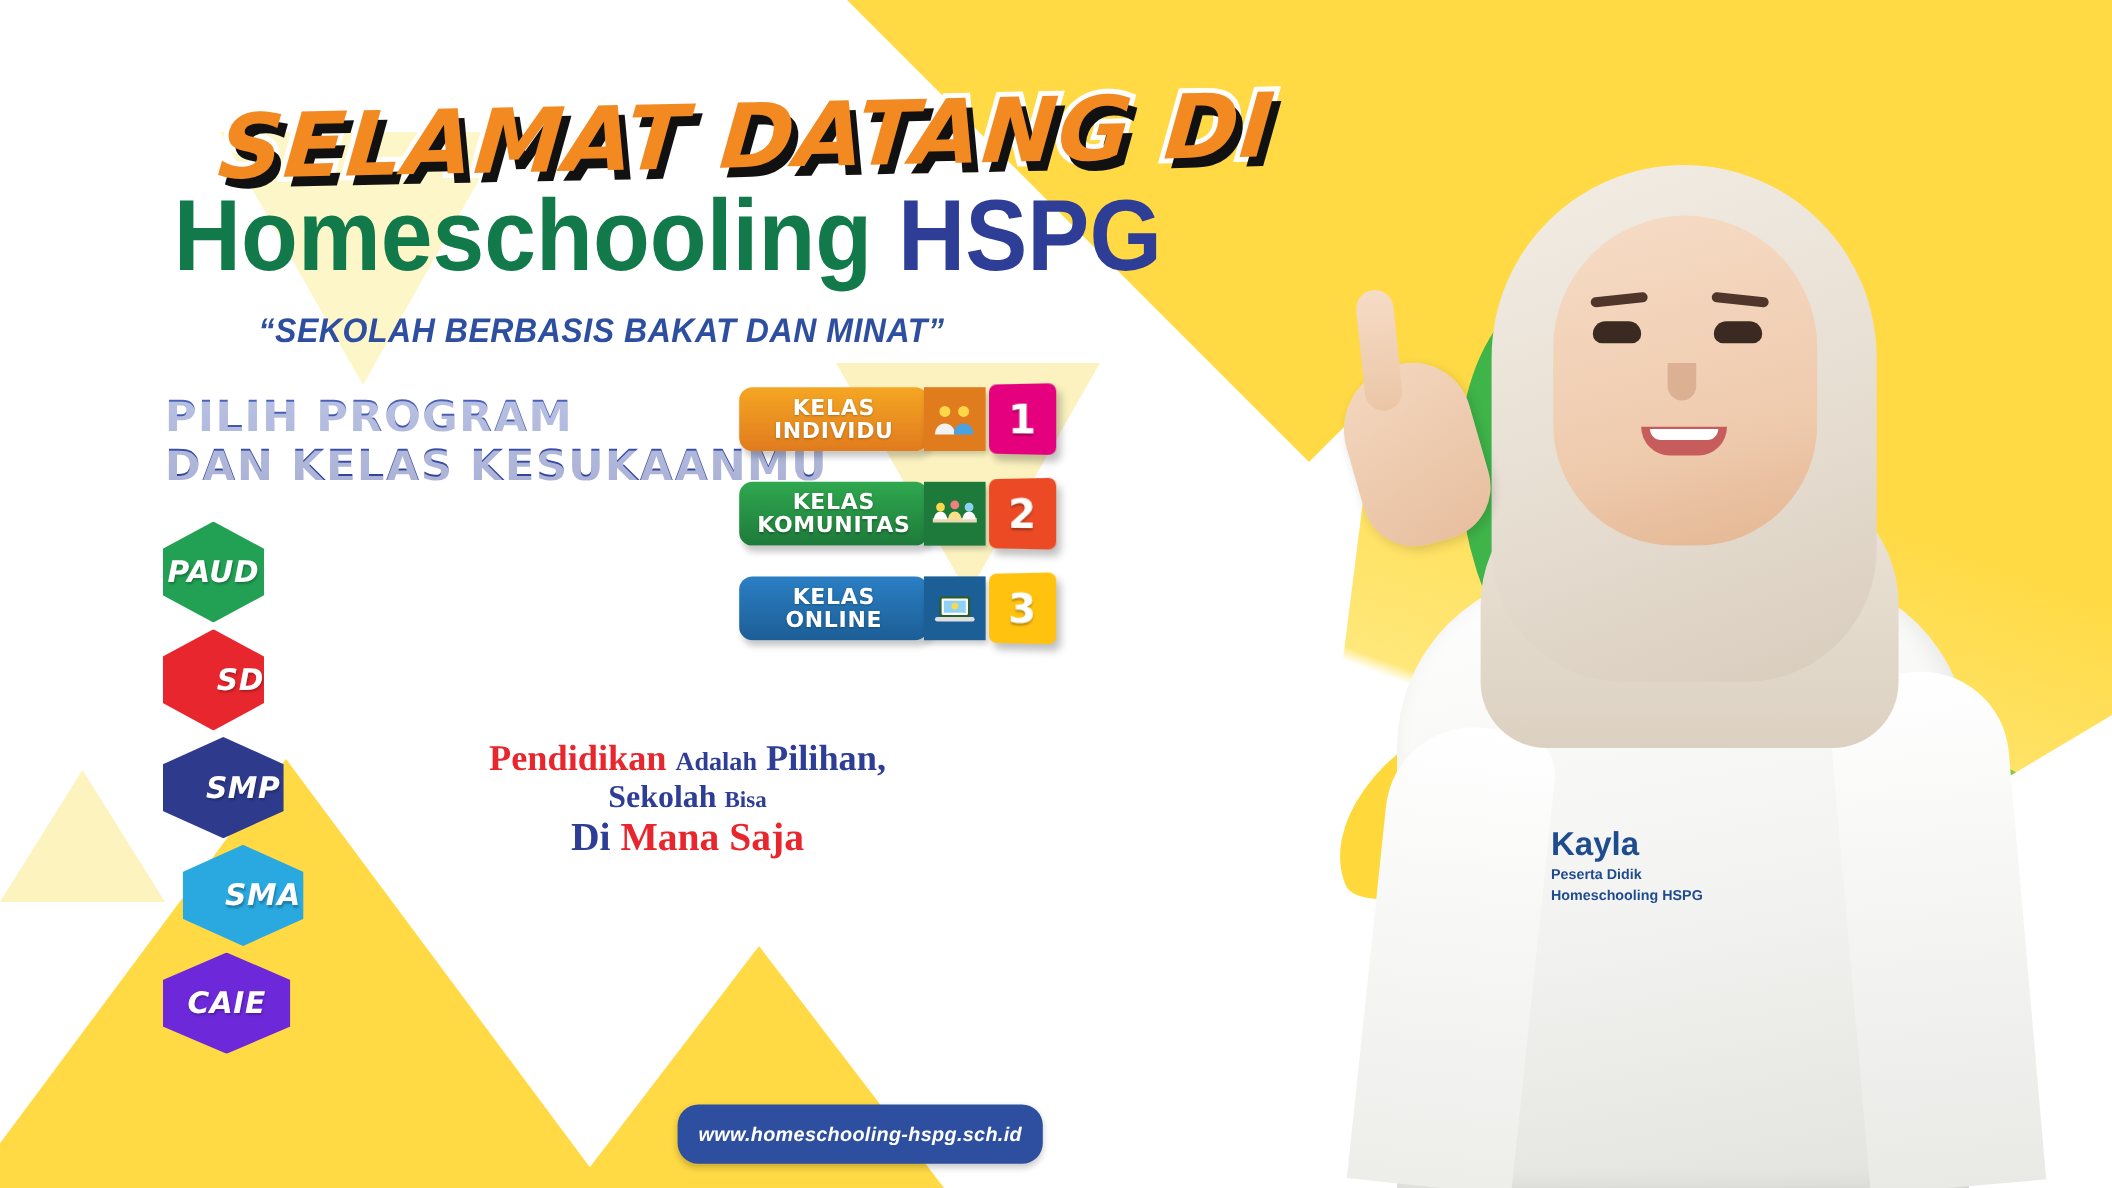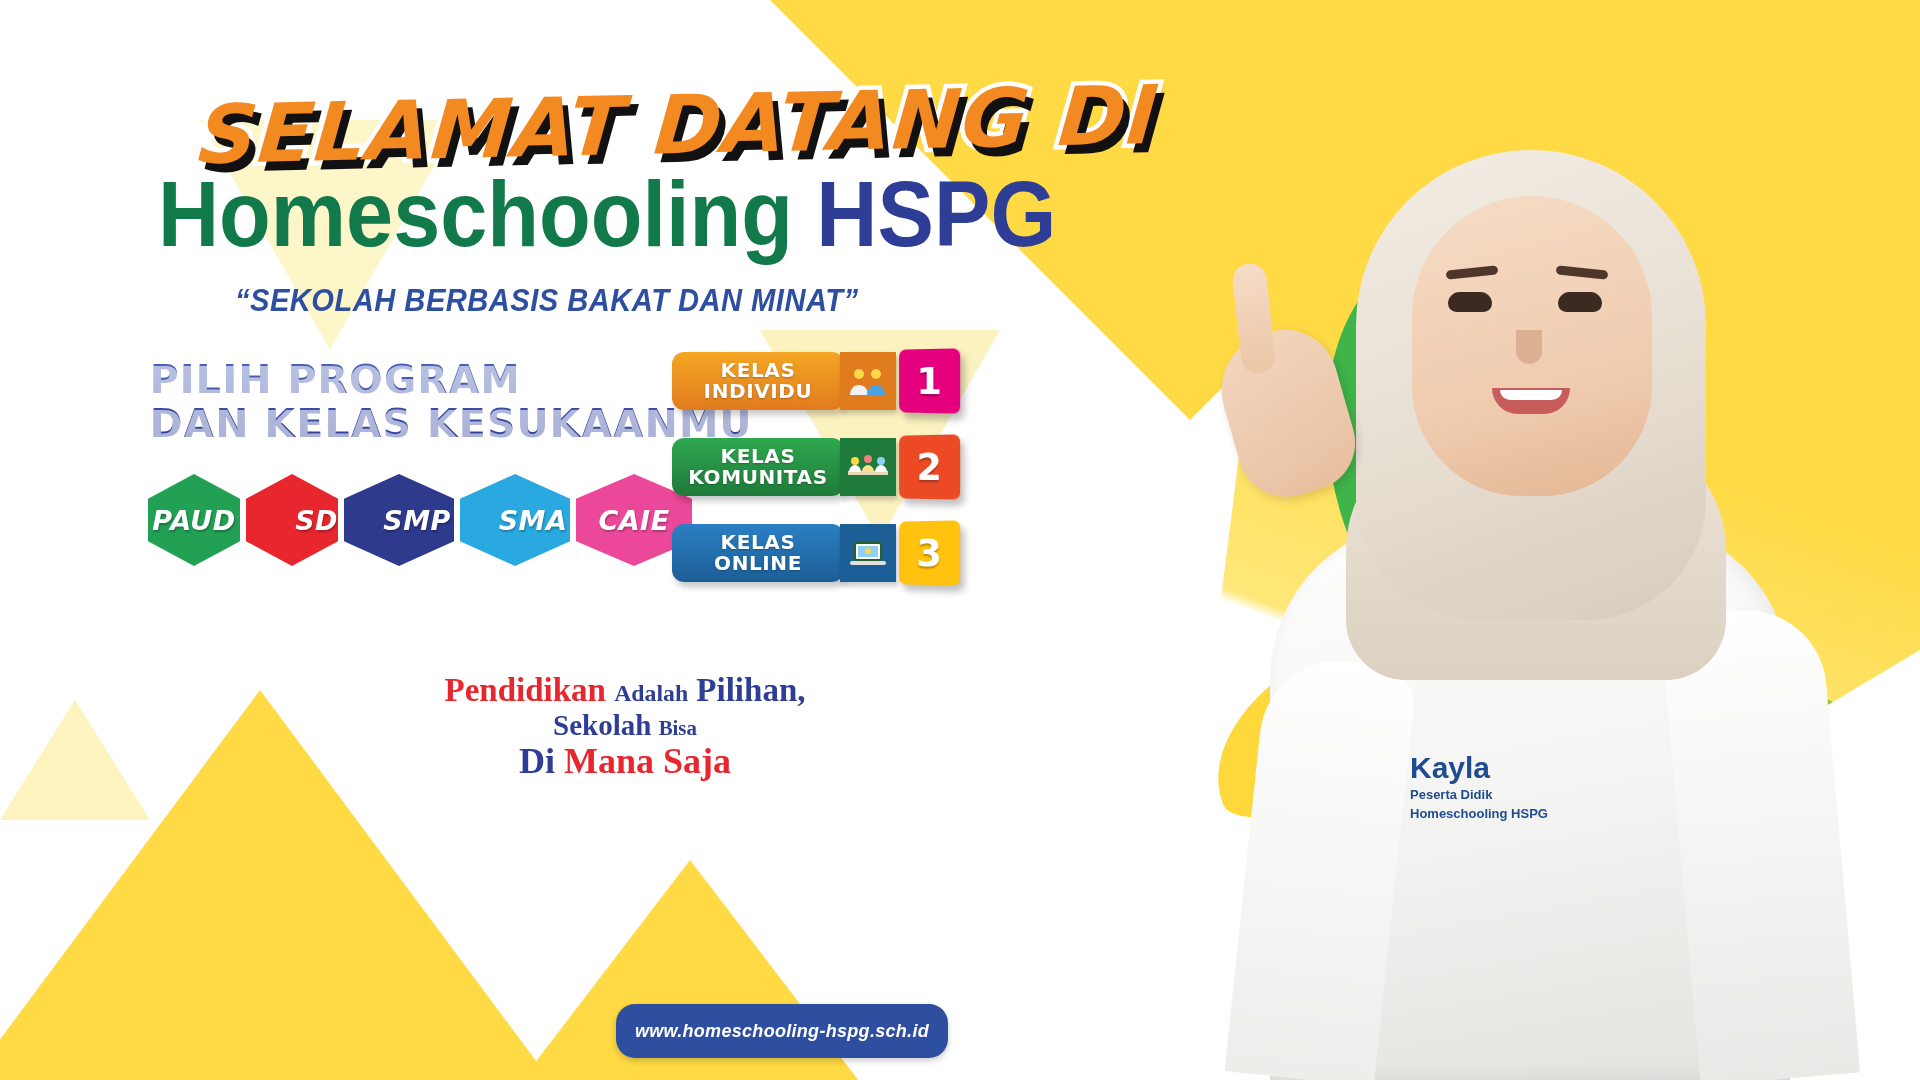--- a/index.html
+++ b/index.html
@@ -191,20 +191,21 @@
     font-family: "DejaVu Sans", sans-serif;
     white-space: pre-line;
   }
 
   
   .hex-row {
     position: absolute;
     left: 148px; top: 474px;
     display: flex;
     gap: 6px;
+    flex-direction: column;
   }
   .hex {
     position: relative;
     width: 92px; height: 92px;
     display: flex; align-items: center; justify-content: center;
     clip-path: polygon(50% 0%, 100% 27%, 100% 73%, 50% 100%, 0% 73%, 0% 27%);
     filter: drop-shadow(4px 5px 3px rgba(0,0,0,.22));
   }
   .hex span {
     color: #ffffff;
@@ -430,24 +431,24 @@
   <div class="hex-row">
     <div class="hex" style="background: rgb(34, 160, 84);">
       <span>PAUD</span>
     </div>
     <div class="hex" style="background: rgb(232, 38, 45); justify-content: flex-end;">
       <span>SD</span>
     </div>
     <div class="hex w-wide" style="background: rgb(46, 58, 140);">
       <span>SMP</span>
     </div>
-    <div class="hex w-wide" style="background: rgb(41, 169, 224);">
+    <div class="hex w-wide" style="background: rgb(41, 169, 224); margin-left: 18px;">
       <span>SMA</span>
     </div>
-    <div class="hex w-wider" style="background: #ec4899;">
+    <div class="hex w-wider" style="background: #6d28d9;">
       <span>CAIE</span>
     </div>
   </div>
 
   <div class="kelas-stack">
 
     <div class="kelas-row">
       <div class="kelas-pill" style="background: linear-gradient(rgb(245, 166, 35) 0%, rgb(224, 123, 30) 100%);">KELAS
 INDIVIDU</div>
       <div class="kelas-icon" style="background: rgb(224, 123, 30);">

